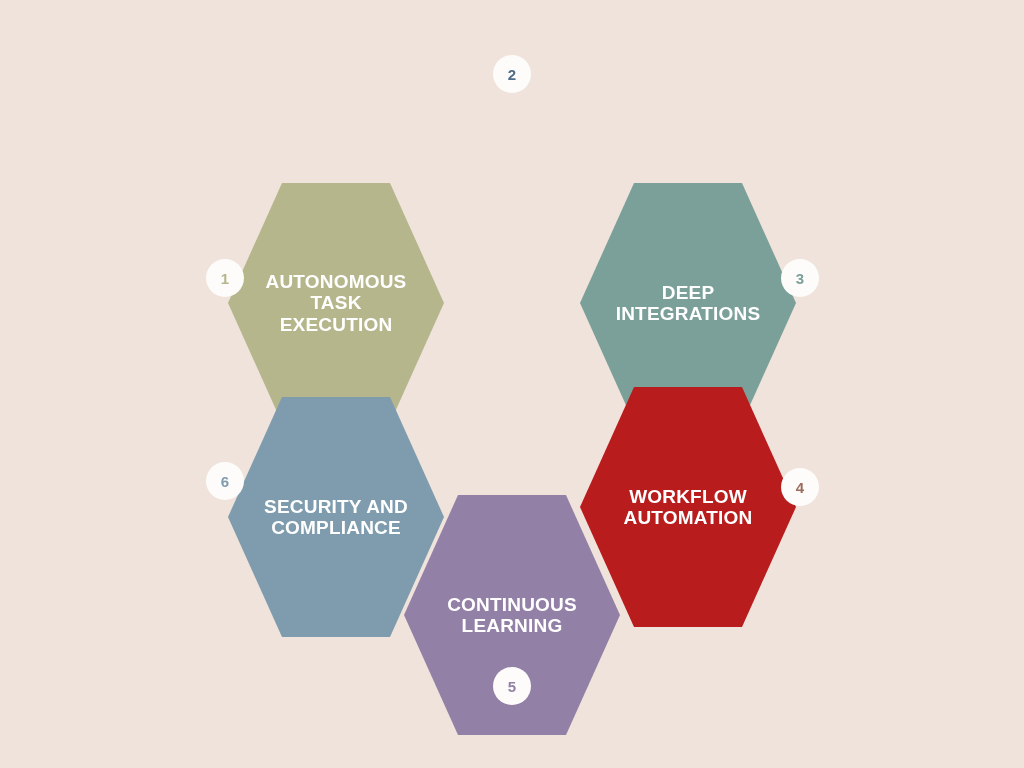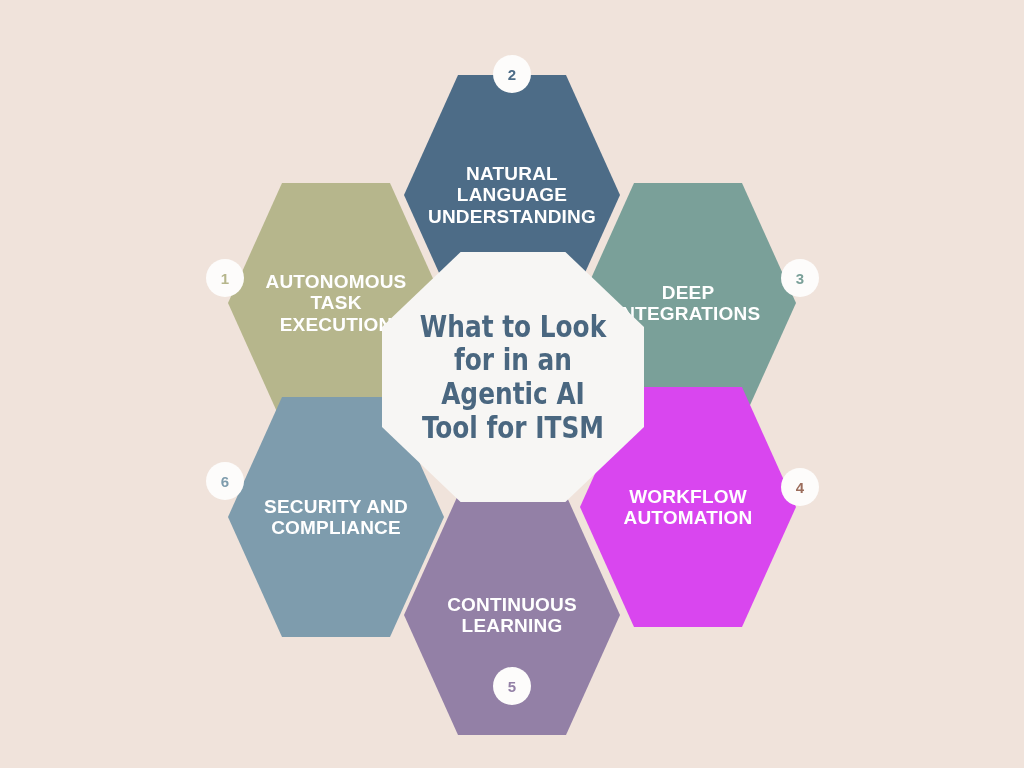--- a/index.html
+++ b/index.html
@@ -98,43 +98,37 @@
 </style>
 </head>
 <body>
 
 <div id="canvas" style="background: rgb(240, 227, 219);">
 
   <div class="hex" id="hex-1" style="background: rgb(182, 182, 140);">
     <div class="hex-label" style="color: rgb(255, 255, 255);">AUTONOMOUS TASK EXECUTION</div>
   </div>
 
-  <div class="hex" id="hex-2" style="background: rgb(77, 108, 135);">
-    <div class="hex-label" style="color: rgb(255, 255, 255);">NATURAL LANGUAGE UNDERSTANDING</div>
-  </div>
 
   <div class="hex" id="hex-3" style="background: rgb(122, 160, 153);">
     <div class="hex-label" style="color: rgb(255, 255, 255);">DEEP INTEGRATIONS</div>
   </div>
 
-  <div class="hex" id="hex-4" style="background: #d946ef;">
+  <div class="hex" id="hex-4" style="background: #b91c1c;">
     <div class="hex-label" style="color: rgb(255, 255, 255);">WORKFLOW AUTOMATION</div>
   </div>
 
   <div class="hex" id="hex-5" style="background: rgb(147, 128, 166);">
     <div class="hex-label" style="color: rgb(255, 255, 255);">CONTINUOUS LEARNING</div>
   </div>
 
   <div class="hex" id="hex-6" style="background: rgb(126, 156, 173);">
     <div class="hex-label" style="color: rgb(255, 255, 255);">SECURITY AND COMPLIANCE</div>
   </div>
 
-  <div id="center" style="background: rgb(247, 246, 244);">
-    <div id="center-title" style="color: rgb(74, 103, 128);">What to Look for in an Agentic AI Tool for ITSM</div>
-  </div>
 
   <div class="badge" id="badge-1" style="color: rgb(182, 182, 140); background: rgb(253, 252, 251);">1</div>
   <div class="badge" id="badge-2" style="color: rgb(77, 108, 135); background: rgb(253, 252, 251);">2</div>
   <div class="badge" id="badge-3" style="color: rgb(122, 160, 153); background: rgb(253, 252, 251);">3</div>
   <div class="badge" id="badge-4" style="color: rgb(155, 109, 92); background: rgb(253, 252, 251);">4</div>
   <div class="badge" id="badge-5" style="color: rgb(147, 128, 166); background: rgb(253, 252, 251);">5</div>
   <div class="badge" id="badge-6" style="color: rgb(126, 156, 173); background: rgb(253, 252, 251);">6</div>
 
 </div>
 

